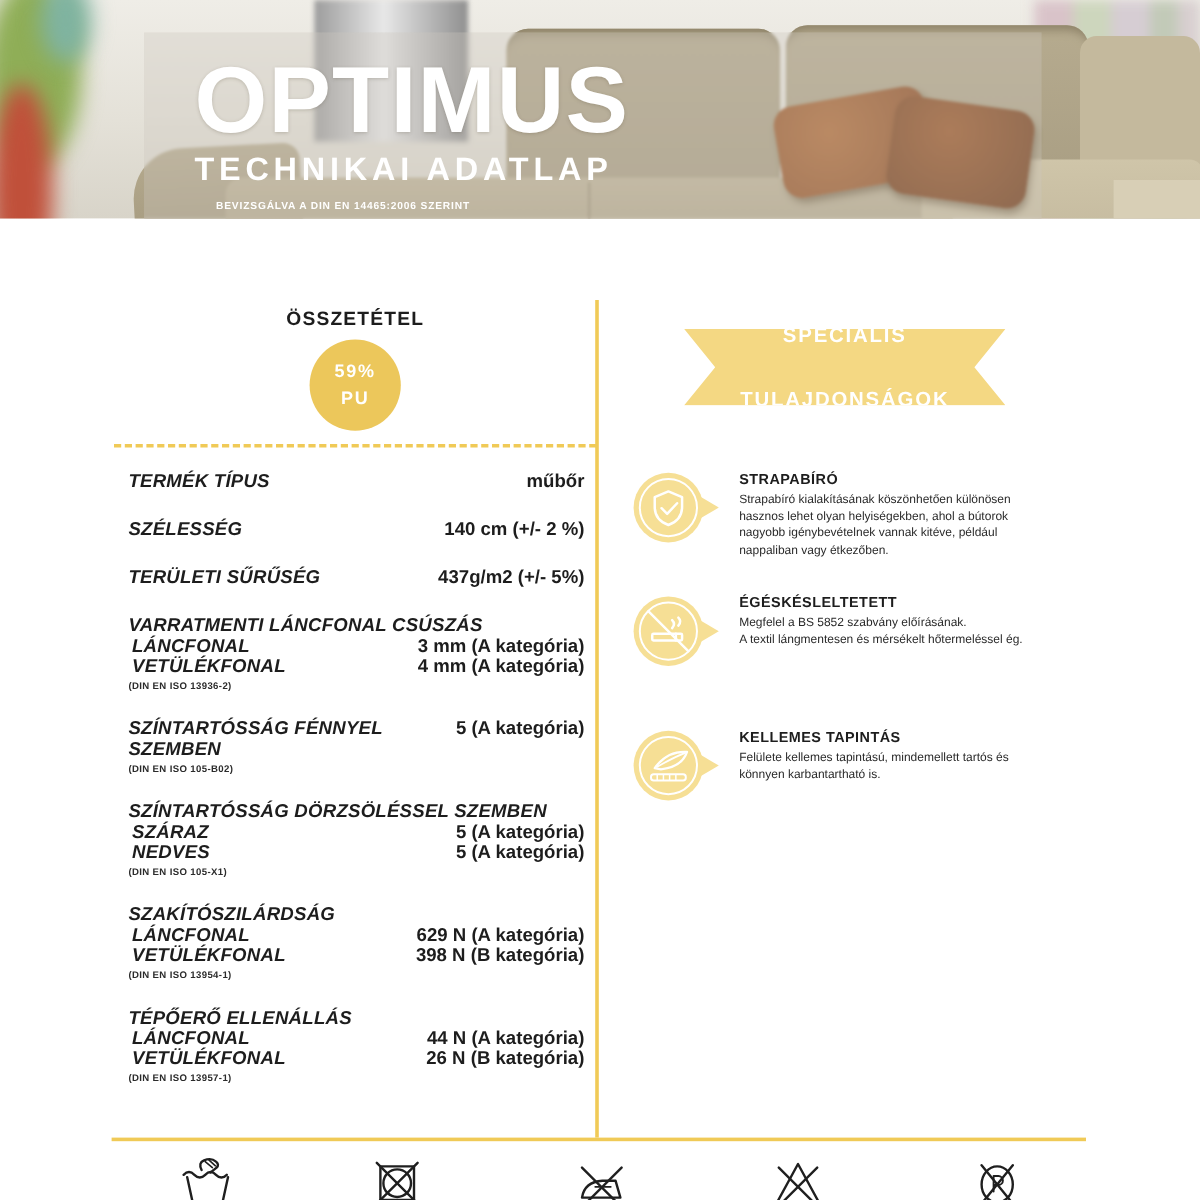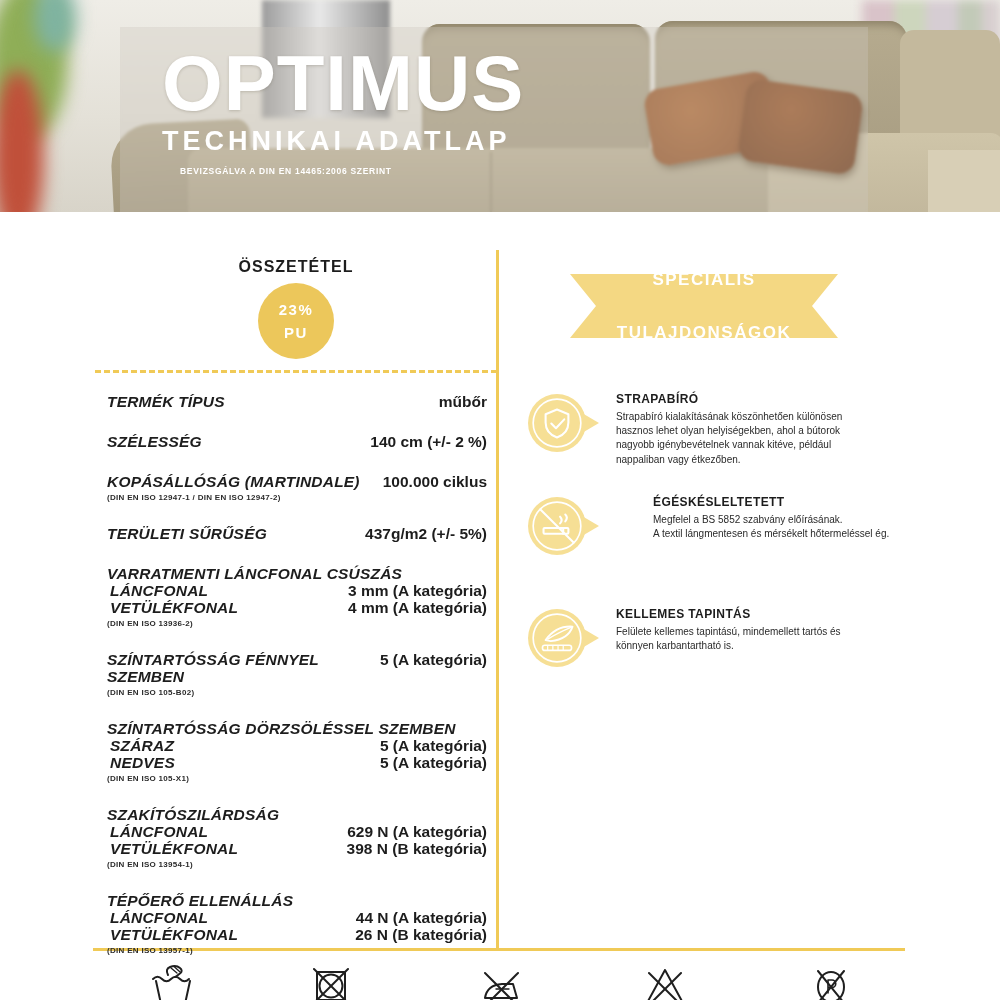--- a/index.html
+++ b/index.html
@@ -7,21 +7,21 @@
     --accent-light:#f4d883;
     --accent-pale:#f6df95;
     --line-yellow:#f0ca57;
     --text-dark:#1d1d1d;
   }
   *{margin:0;padding:0;box-sizing:border-box;}
   body{width:1000px;height:1000px;background:#fff;font-family:"Liberation Sans",sans-serif;color:var(--text-dark);}
   #stage{position:relative;width:1000px;height:1000px;overflow:hidden;background:#fff;}
 
   
-  .hero{position:absolute;left:0;top:0;width:1000px;height:212px;overflow:hidden;
+  .hero{position:absolute;left:0;top:0;width:1000px;height:182px;overflow:hidden;
         background:linear-gradient(180deg,#efede7 0%,#e4e1d8 55%,#d8d4c9 100%);}
   .blob{position:absolute;border-radius:50%;}
   .blob.green{left:-12px;top:-20px;width:80px;height:160px;background:#8fae57;filter:blur(9px);}
   .blob.teal{left:34px;top:-18px;width:42px;height:70px;background:#7fb3a0;filter:blur(9px);}
   .blob.red{left:-8px;top:70px;width:52px;height:175px;background:#c0503a;filter:blur(9px);}
   .pillar{position:absolute;left:262px;top:0;width:128px;height:118px;
           background:linear-gradient(90deg,#9c9c9c 0%,#e8e8e8 45%,#8f8f8f 100%);filter:blur(2px);}
   .pastel{position:absolute;left:862px;top:0;width:138px;height:215px;filter:blur(5px);
           background:linear-gradient(90deg,#d9c3c9 0 32px,#cdd6bd 32px 64px,#d6cdd3 64px 96px,#c2cab8 96px 120px,#d8cfd0 120px);}
   .sofa-part{position:absolute;}
@@ -69,21 +69,21 @@
 
   
   .right-col{position:absolute;left:520px;top:252px;width:440px;}
   .ribbon{margin:22px 0 0 50px;width:268px;height:64px;background:var(--accent-light);
           clip-path:polygon(0 0,100% 0,calc(100% - 26px) 50%,100% 100%,0 100%,26px 50%);
           display:flex;flex-direction:column;align-items:center;justify-content:center;
           color:#fff;font-weight:700;font-size:17px;letter-spacing:1.5px;line-height:1.5;gap:28px;}
   .features{margin-top:54px;}
   .feature{display:flex;align-items:flex-start;}
   .feature:nth-child(1){margin-bottom:28px;}
-  .feature:nth-child(2){margin-bottom:52px;gap:37px;}
+  .feature:nth-child(2){margin-bottom:52px;}
   .feature-icon-wrap{position:relative;width:96px;flex:0 0 96px;margin-top:2px;}
   .feature-circle{width:58px;height:58px;border-radius:50%;background:var(--accent-pale);
                   margin-left:8px;display:flex;align-items:center;justify-content:center;}
   .feature-tail{position:absolute;left:62px;top:19px;width:0;height:0;
                 border-top:10px solid transparent;border-bottom:10px solid transparent;
                 border-left:17px solid var(--accent-pale);}
   .feature-body{width:280px;}
   .feature-title{font-size:12px;font-weight:700;letter-spacing:.4px;margin-bottom:4px;}
   .feature-text{font-size:10px;line-height:1.42;color:#2a2a2a;white-space:pre-line;max-width:262px;}
 
@@ -122,48 +122,41 @@
       <div class="hero-note">BEVIZSGÁLVA A DIN EN 14465:2006 SZERINT</div>
     </div>
   </div>
 
   <div class="v-divider"></div>
   <div class="h-divider"></div>
 
   <div class="left-col">
     <div class="comp-heading">ÖSSZETÉTEL</div>
     <div class="comp-badge">
-      <span>23%</span>
+      <span>59%</span>
       <span>PU</span>
     </div>
     <hr class="dashed-sep">
 
     <div class="specs">
 
       <div class="spec">
         <div class="spec-line">
           <span class="spec-label">TERMÉK TÍPUS</span>
           <span class="spec-value">műbőr</span>
         </div>
       </div>
 
       <div class="spec">
         <div class="spec-line">
           <span class="spec-label">SZÉLESSÉG</span>
           <span class="spec-value">140 cm (+/- 2 %)</span>
         </div>
       </div>
 
-      <div class="spec">
-        <div class="spec-line">
-          <span class="spec-label">KOPÁSÁLLÓSÁG (MARTINDALE)</span>
-          <span class="spec-value">100.000 ciklus</span>
-        </div>
-        <div class="spec-std">(DIN EN ISO 12947-1  /  DIN EN ISO 12947-2)</div>
-      </div>
 
       <div class="spec">
         <div class="spec-line">
           <span class="spec-label">TERÜLETI SŰRŰSÉG</span>
           <span class="spec-value">437g/m2 (+/- 5%)</span>
         </div>
       </div>
 
       <div class="spec">
         <div class="spec-line">

